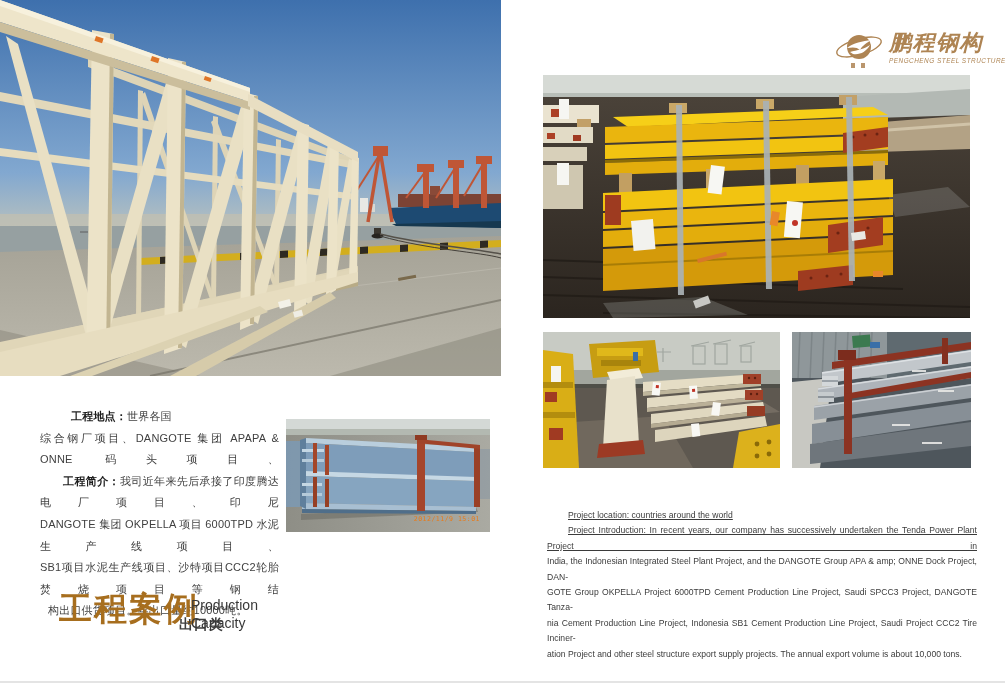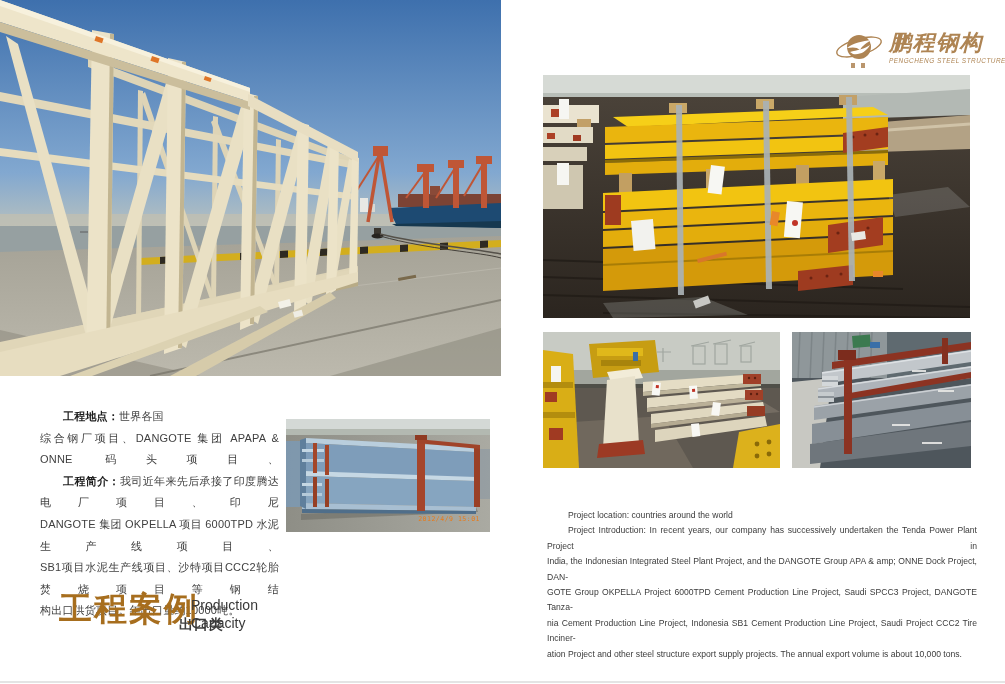--- a/index.html
+++ b/index.html
@@ -6,29 +6,29 @@
   #page{position:relative;width:1005px;height:684px;background:#ffffff;overflow:hidden;
         font-family:"Liberation Sans",sans-serif;}
   .abs{position:absolute;}
   .photo{position:absolute;overflow:hidden;}
   .photo svg{display:block;}
 
   
   .cnblock{left:40px;top:406px;width:239px;font-size:11px;line-height:21.6px;
            color:#3f3f3f;letter-spacing:.2px;}
   .cnline{text-align:justify;text-align-last:justify;}
-  .cnline.short{text-align-last:left;}
+  .cnline.short{text-align-last:left;margin-left:8px;}
   .cnindent{text-indent:23px;}
   .cnlabel{font-weight:bold;color:#1c1c1c;}
 
   
   .enblock{left:547px;top:508px;width:430px;font-size:8.6px;line-height:15.4px;color:#3b3b3b;}
   .enline{text-align:justify;text-align-last:justify;}
   .enline.short{text-align-last:left;}
-  .enindent{text-indent:21px;}
+  .enindent{text-indent:21px;text-decoration:underline;}
 
   
   .title-cn{left:59px;top:587px;font-size:33px;font-weight:bold;color:#a76e1e;letter-spacing:2px;}
   .title-cat{left:142px;top:616px;font-size:14px;font-weight:bold;color:#3d3d3d;letter-spacing:1px;margin-left:37px;}
   .title-en{left:191px;top:596px;font-size:14px;color:#383838;line-height:18px;}
 
   
   .logo-wrap{left:833px;top:28px;width:160px;height:44px;font-style:italic;}
   .logo-icon{position:absolute;left:0;top:0;width:52px;height:44px;}
   .logo-text{position:absolute;left:56px;top:3px;width:104px;color:#ae8453;}
@@ -206,21 +206,21 @@
       <rect x="27" y="24" width="4" height="30" fill="#a34629"></rect>
       <rect x="39" y="26" width="4" height="30" fill="#a34629"></rect>
       <rect x="27" y="58" width="4" height="30" fill="#963f24"></rect>
       <rect x="39" y="60" width="4" height="28" fill="#963f24"></rect>
 
       <polygon points="131,20 139,20 139,92 131,92" fill="#a5452b"></polygon>
       <polygon points="188,26 194,26 194,88 188,88" fill="#9a4026"></polygon>
       <polygon points="131,20 194,26 194,30 131,24" fill="#a0442a"></polygon>
       <rect x="129" y="16" width="12" height="5" fill="#8f3a22"></rect>
     </svg>
-    <span class="ts">2012/4/9 15:01</span>
+    <span class="ts">2012/11/9 15:01</span>
   </div>
 
   <div class="abs title-cn">工程案例</div>
   <div class="abs title-cat">出口类</div>
   <div class="abs title-en">
     <div>Production</div>
     <div>Capacity</div>
   </div>
 
   <div class="abs logo-wrap">

